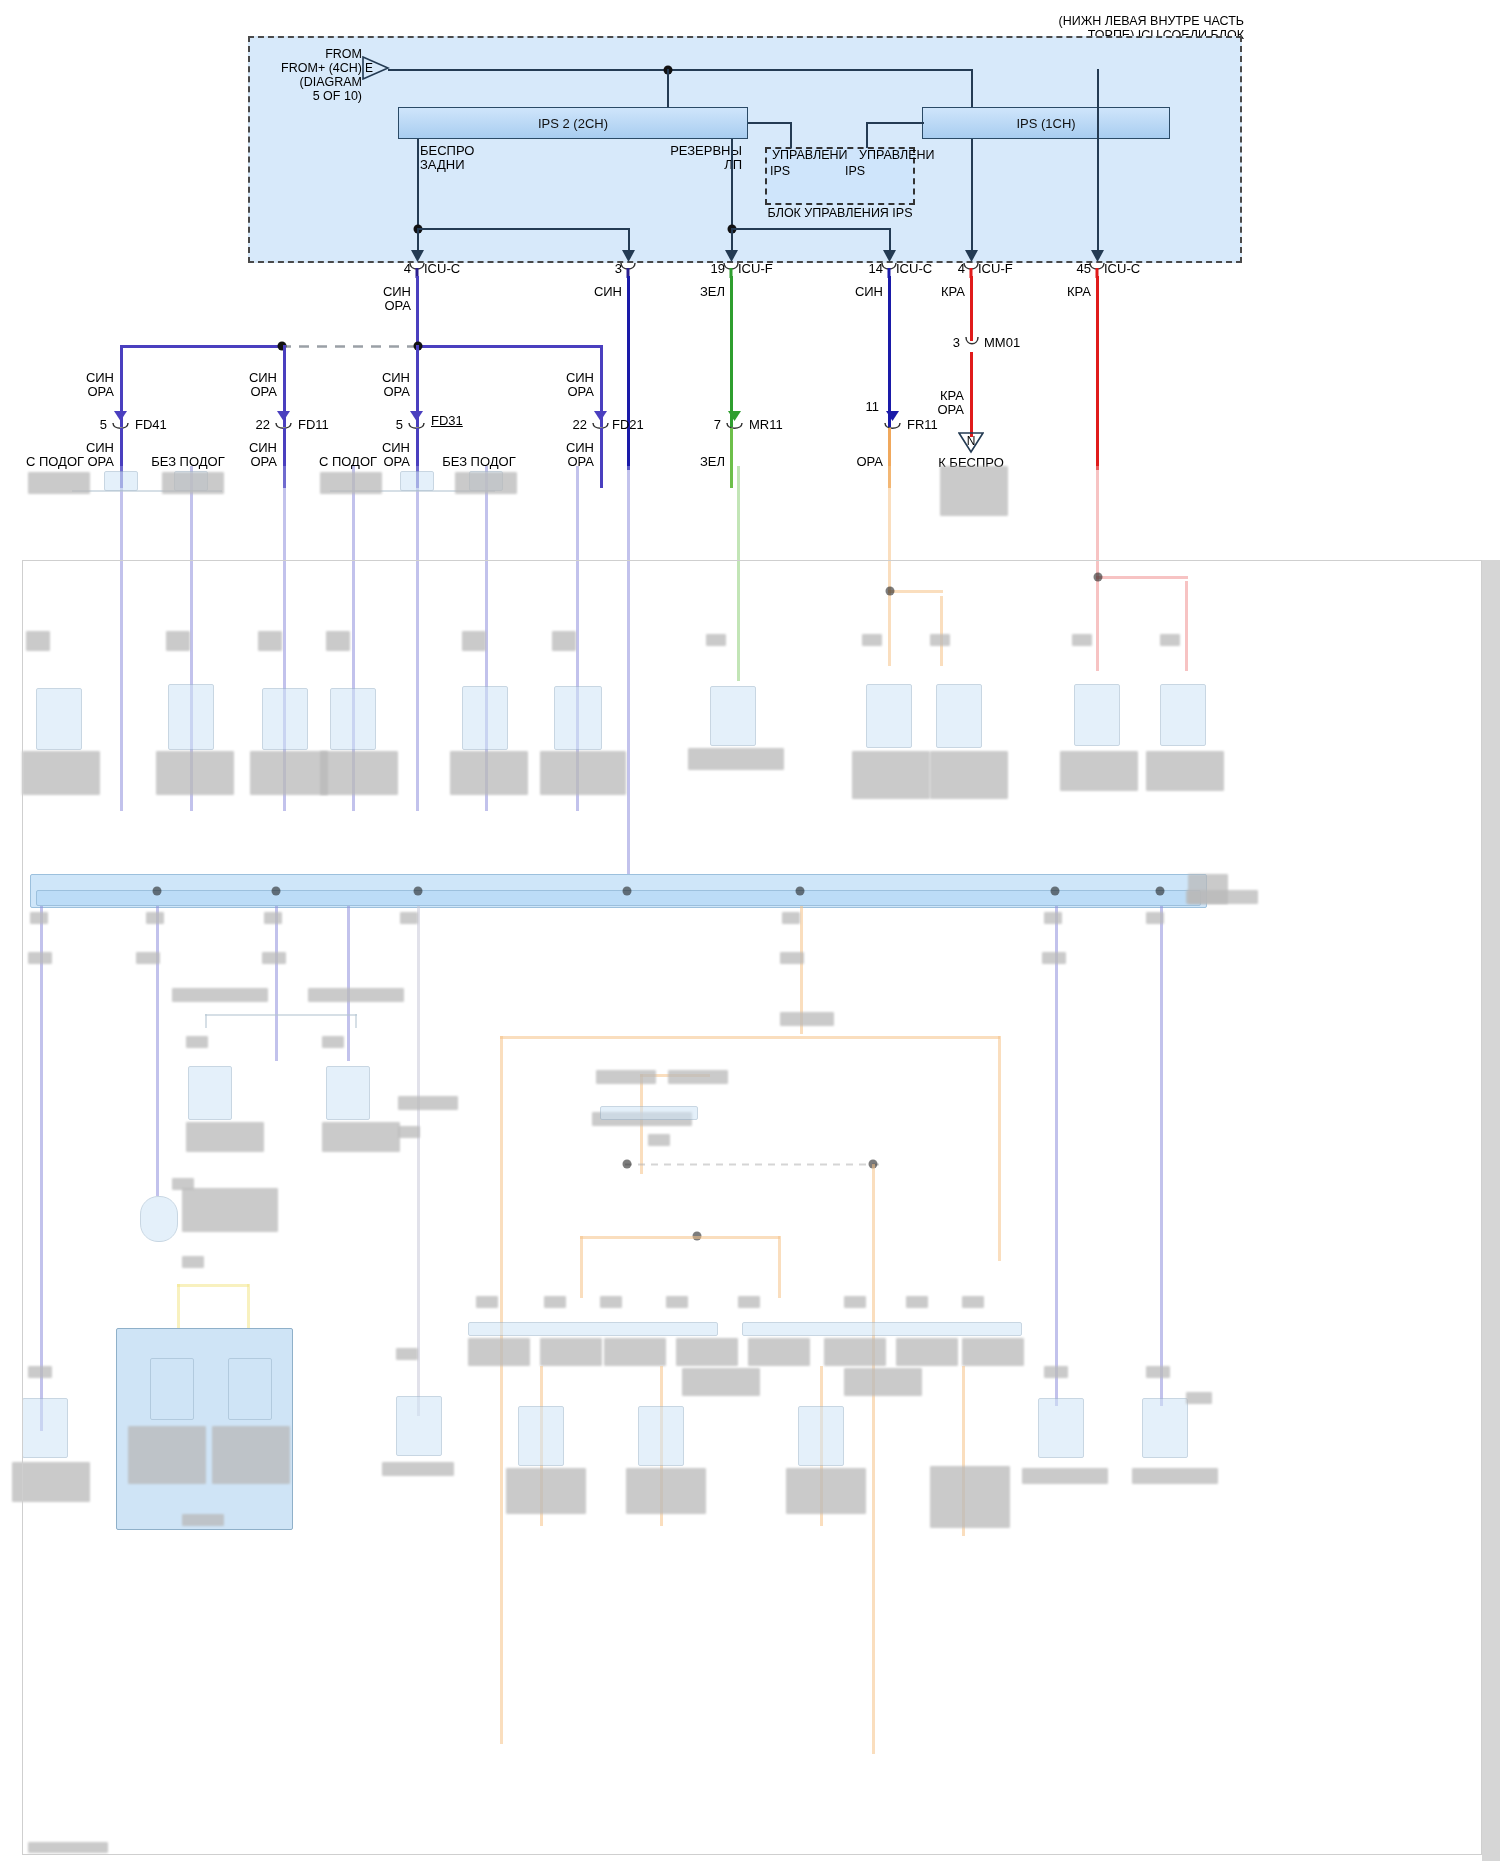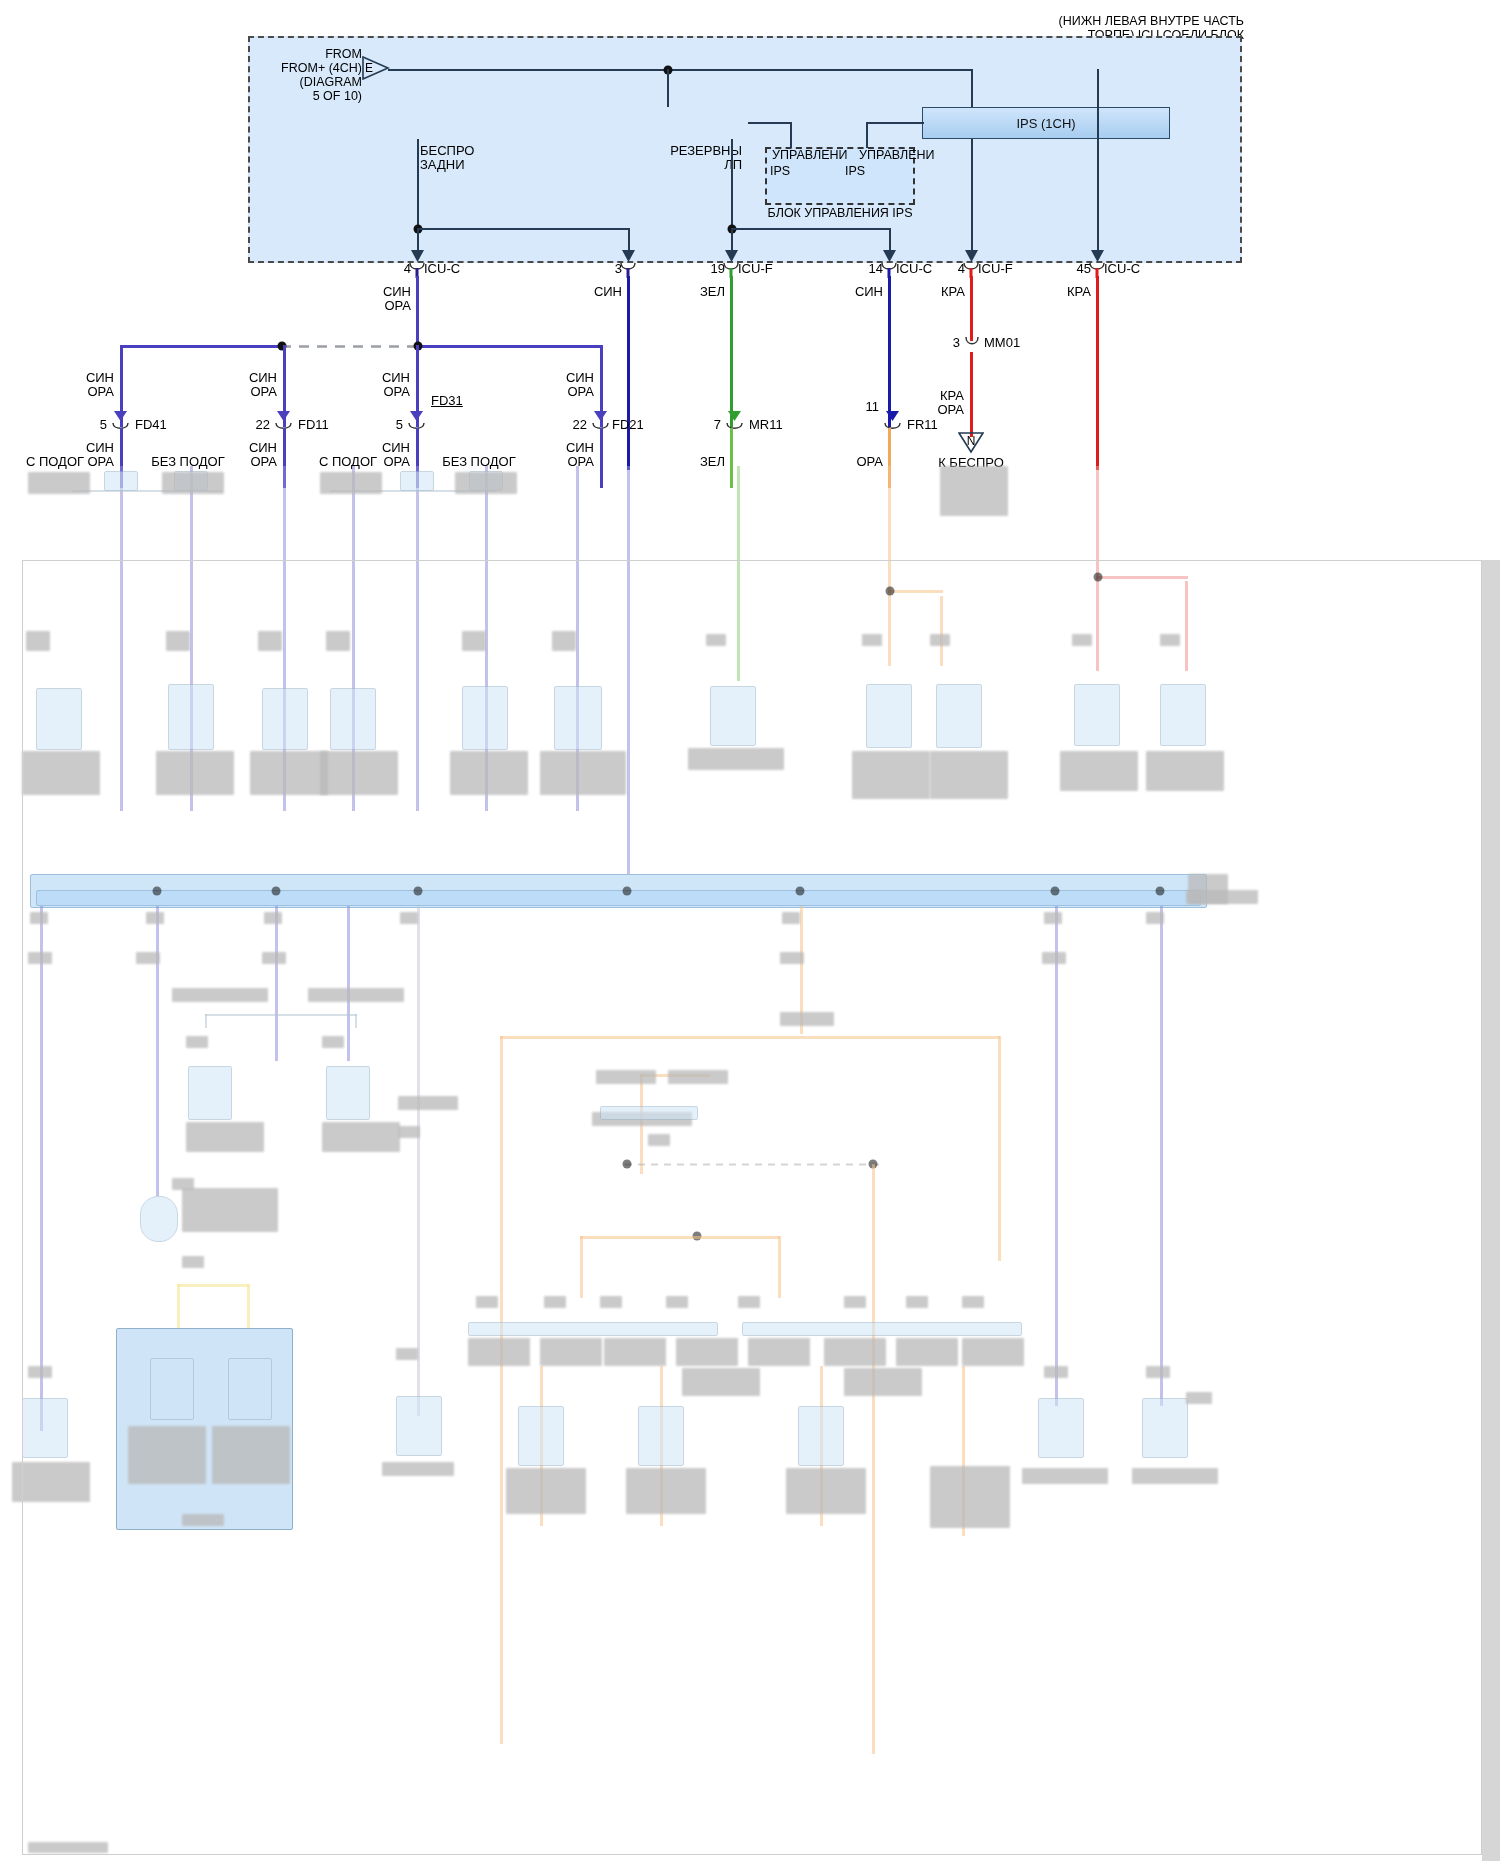--- a/index.html
+++ b/index.html
@@ -55,20 +55,23 @@
   <svg style="position:absolute;left:362px;top:56px;width:28px;height:24px;">
     <polygon points="1,1 1,23 26,12" fill="none" stroke="#243b53" stroke-width="1.6"></polygon>
   </svg>
   <div class="txt" style="left:365px;top:61px;font-size:12px;">E</div>
 
   <div class="hline" style="left:388px;top:69px;width:584px;"></div>
   <div class="dot" style="left:668px;top:70px;"></div>
   <div class="vline" style="left:667px;top:69px;height:38px;"></div>
   <div class="vline" style="left:971px;top:69px;height:38px;"></div>
 
+  <div class="ipsbox" style="left:398px;top:107px;width:350px;height:32px;">
+    <span>IPS 2 (2CH)</span>
+  </div>
 
   <div class="ipsbox" style="left:922px;top:107px;width:248px;height:32px;">
     <span>IPS (1CH)</span>
   </div>
 
   <div class="txt" style="left:420px;top:144px;">БЕСПРО</div>
   <div class="txt" style="left:420px;top:158px;">ЗАДНИ</div>
   <div class="txt r" style="left:742px;top:144px;">РЕЗЕРВНЫ</div>
   <div class="txt r" style="left:742px;top:158px;">ЛП</div>
 
@@ -220,21 +223,21 @@
     <path d="M3,12 C3,19 18,19 18,12" fill="none" stroke="#333" stroke-width="1.5"></path>
   </svg>
   <div class="txt r" style="left:270px;top:418px;">22</div>
   <div class="txt" style="left:298px;top:418px;">FD11</div>
 
   <svg style="position:absolute;left:406px;top:411px;width:22px;height:18px;">
     <polygon points="4,0 17,0 10.5,10" fill="#4a3fbf"></polygon>
     <path d="M3,12 C3,19 18,19 18,12" fill="none" stroke="#333" stroke-width="1.5"></path>
   </svg>
   <div class="txt r" style="left:403px;top:418px;">5</div>
-  <div class="txt" style="left:431px;top:394px;text-decoration:underline;">FD31</div>
+  <div class="txt" style="left:431px;top:414px;text-decoration:underline;">FD31</div>
 
   <svg style="position:absolute;left:590px;top:411px;width:22px;height:18px;">
     <polygon points="4,0 17,0 10.5,10" fill="#4a3fbf"></polygon>
     <path d="M3,12 C3,19 18,19 18,12" fill="none" stroke="#333" stroke-width="1.5"></path>
   </svg>
   <div class="txt r" style="left:587px;top:418px;">22</div>
   <div class="txt" style="left:612px;top:418px;">FD21</div>
 
   <svg style="position:absolute;left:724px;top:411px;width:22px;height:18px;">
     <polygon points="4,0 17,0 10.5,10" fill="#2f9e2f"></polygon>

